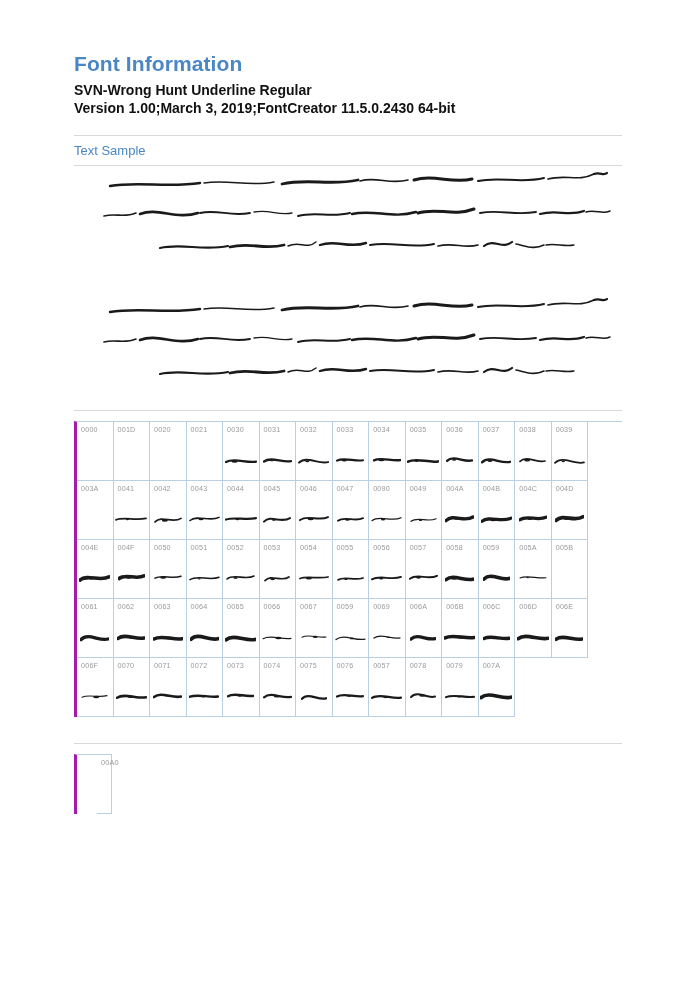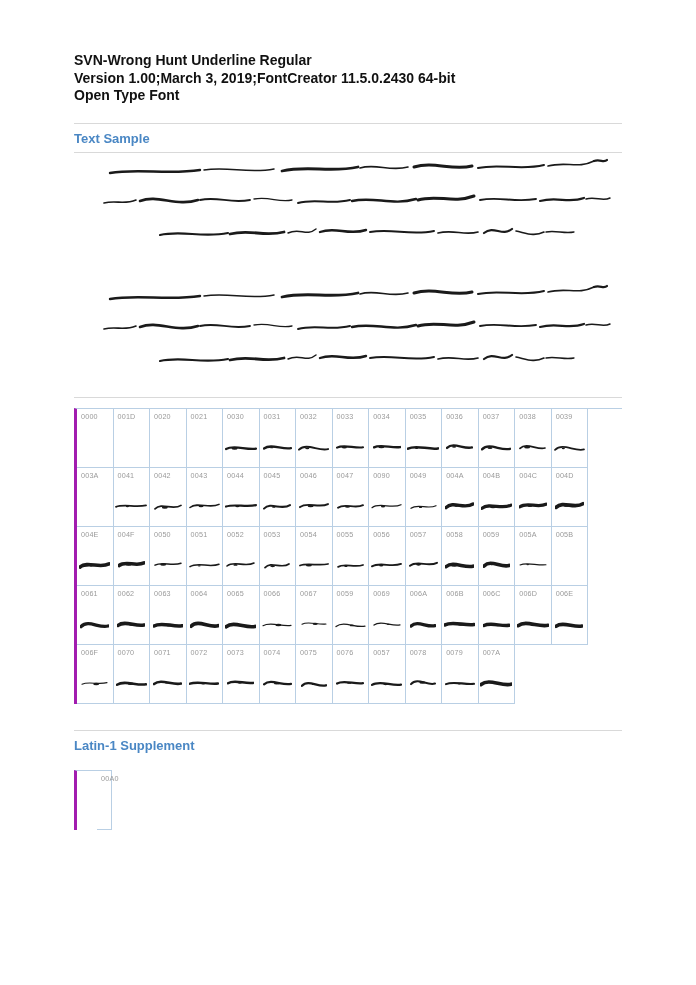--- a/index.html
+++ b/index.html
@@ -49,21 +49,21 @@
   
   .rule {
     border: 0;
     border-top: 1px solid #d9d9d9;
     margin: 0;
     width: 548px;
     height: 0;
   }
   .section-head {
     font-size: 13px;
-    font-weight: bold;
+    font-weight: normal;
     color: #4a87c4;
     margin: 0;
     padding: 7px 0 6px 0;
     line-height: 1.2;
   }
 
   
   .sample-block {
     padding: 4px 0 0 0;
   }
@@ -127,23 +127,23 @@
   .spacer-sm { height: 10px; }
   .spacer-md { height: 18px; }
   .spacer-lg { height: 26px; }
 </style>
 </head>
 <body>
 
 <div class="page">
   <div class="content">
 
+    <h1 class="doc-title">Font Information</h1>
     <div class="meta-line">SVN-Wrong Hunt Underline Regular</div>
     <div class="meta-line">Version 1.00;March 3, 2019;FontCreator 11.5.0.2430 64-bit</div>
-    <div class="meta-line">Open Type Font</div>
 
     <div class="spacer-md"></div>
 
     <hr class="rule">
     <h2 class="section-head">Text Sample</h2>
     <hr class="rule">
 
     <div class="sample-block">
       <div class="sample-line sample-indent-1">
         <svg width="500" height="30" viewBox="0 0 500 30" xmlns="http://www.w3.org/2000/svg">
@@ -945,21 +945,20 @@
               </g>
               <ellipse cx="15.2" cy="12.3" rx="1.6" ry="0.67" fill="#1a1a1a"></ellipse>
             </svg>
           </div>
         </div>
       </div>
 
     <div class="spacer-lg"></div>
 
     <hr class="rule">
-    <h2 class="section-head">Latin-1 Supplement</h2>
     <div class="spacer-sm"></div>
     <div class="glyph-grid single" id="latin1-grid">
         <div class="glyph-cell">
           <span class="glyph-code">00A0</span>
         </div>
       </div>
 
   </div>
 </div>
 

